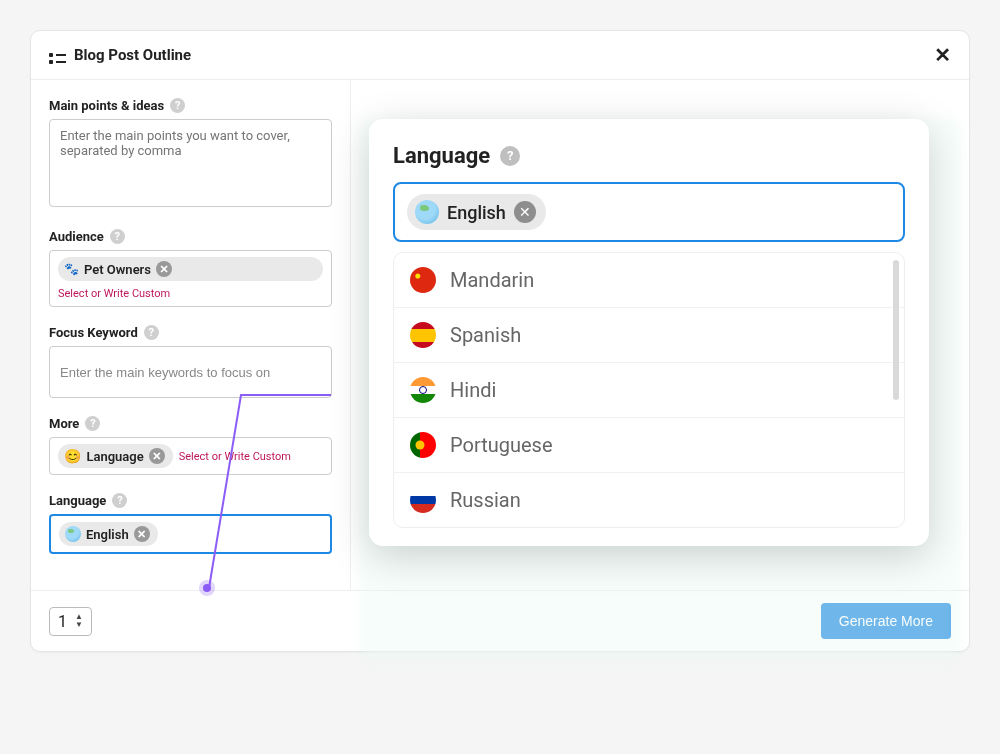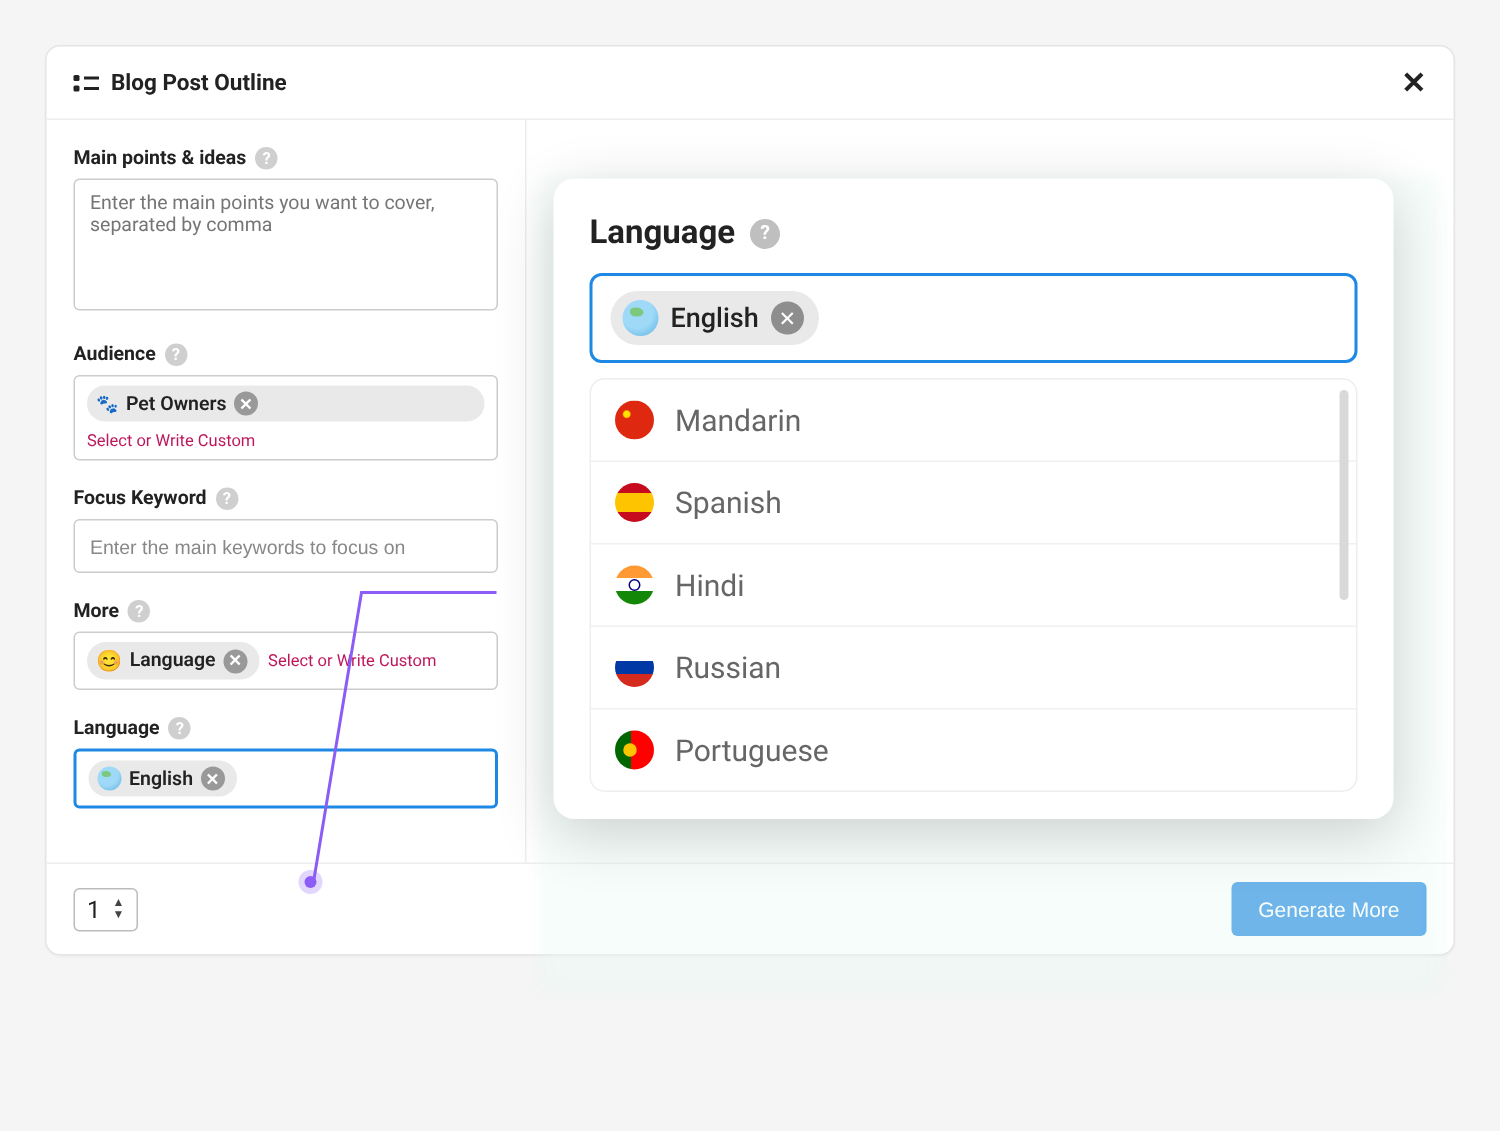--- a/index.html
+++ b/index.html
@@ -1,29 +1,29 @@
 <!DOCTYPE html>
 <html><head>
 <meta charset="utf-8">
 <style>
 * { box-sizing: border-box; margin: 0; padding: 0; }
 body { font-family: -apple-system, BlinkMacSystemFont, "Segoe UI", Roboto, sans-serif; background: #f5f5f5; padding: 30px; color: #222; }
 .panel { background: #fff; border: 1px solid #e5e5e5; border-radius: 10px; width: 940px; margin: 0 auto; position: relative; box-shadow: 0 1px 2px rgba(0,0,0,.04); }
 .panel-header { display: flex; align-items: center; justify-content: space-between; padding: 12px 18px; border-bottom: 1px solid #eee; }
-.panel-title-wrap { display:flex; align-items:center; gap:8px; }
+.panel-title-wrap { display:flex; align-items:flex-end; gap:8px; }
 .panel-title { font-weight: 700; font-size: 15px; }
 .close-x { font-size: 20px; cursor: pointer; font-weight: 700; }
 .panel-body { display:flex; }
 .left-col { width: 320px; padding: 18px; border-right: 1px solid #eee; }
 .right-col { flex:1; padding: 18px; position: relative; }
 .field { margin-bottom: 18px; }
 .field-label { font-size: 13px; font-weight: 700; display:flex; align-items:center; gap:6px; margin-bottom: 6px; }
 .help { width:15px; height:15px; border-radius:50%; background:#cfcfcf; color:#fff; font-size:11px; font-weight:700; display:inline-flex; align-items:center; justify-content:center; }
 .textarea { width:100%; border:1px solid #ccc; border-radius:4px; padding:8px 10px; font-size:13px; color:#888; height:88px; resize:none; font-family: inherit; }
-.input { width:100%; border:1px solid #ccc; border-radius:4px; padding:8px 10px; font-size:13px; color:#555; height:36px; }
+.input { width:100%; border:1px solid #ccc; border-radius:4px; padding:8px 10px; font-size:13px; color:#555; height:52px; }
 .input::placeholder { color:#888; }
 .tagbox { border:1px solid #ccc; border-radius:4px; padding:6px 8px; display:flex; flex-direction:column; gap:6px; }
 .tagbox.row { flex-direction:row; align-items:center; flex-wrap:wrap; }
 .tagbox.active { border:2px solid #1e88e5; }
 .tag { background:#e9e9e9; border-radius:14px; padding:4px 8px 4px 6px; display:inline-flex; align-items:center; gap:5px; font-size:13px; font-weight:600; }
 .tag .x { width:16px; height:16px; border-radius:50%; background:#999; color:#fff; font-size:11px; display:inline-flex; align-items:center; justify-content:center; cursor:pointer; }
 .custom-ph { font-size:11px; color:#be185d; }
 .panel-footer { display:flex; align-items:center; justify-content:space-between; padding:12px 18px; border-top:1px solid #eee; }
 .stepper { border:1px solid #bbb; border-radius:4px; padding:4px 8px; display:flex; align-items:center; gap:8px; }
 .stepper-arrows { display:flex; flex-direction:column; font-size:8px; line-height:8px; cursor:pointer; color:#444; }
@@ -205,25 +205,25 @@
           </div>
           <div class="dd-item">
             <span class="flag big es"></span>
             <span>Spanish</span>
           </div>
           <div class="dd-item">
             <span class="flag big in"></span>
             <span>Hindi</span>
           </div>
           <div class="dd-item">
+            <span class="flag big pt"></span>
+            <span>Portuguese</span>
+          </div>
+          <div class="dd-item">
             <span class="flag big ru"></span>
             <span>Russian</span>
           </div>
-          <div class="dd-item">
-            <span class="flag big pt"></span>
-            <span>Portuguese</span>
-          </div>
         </div>
       <div class="dd-scroll"></div>
     </div>
   </div>
 
 </div>
 
 </body></html>

